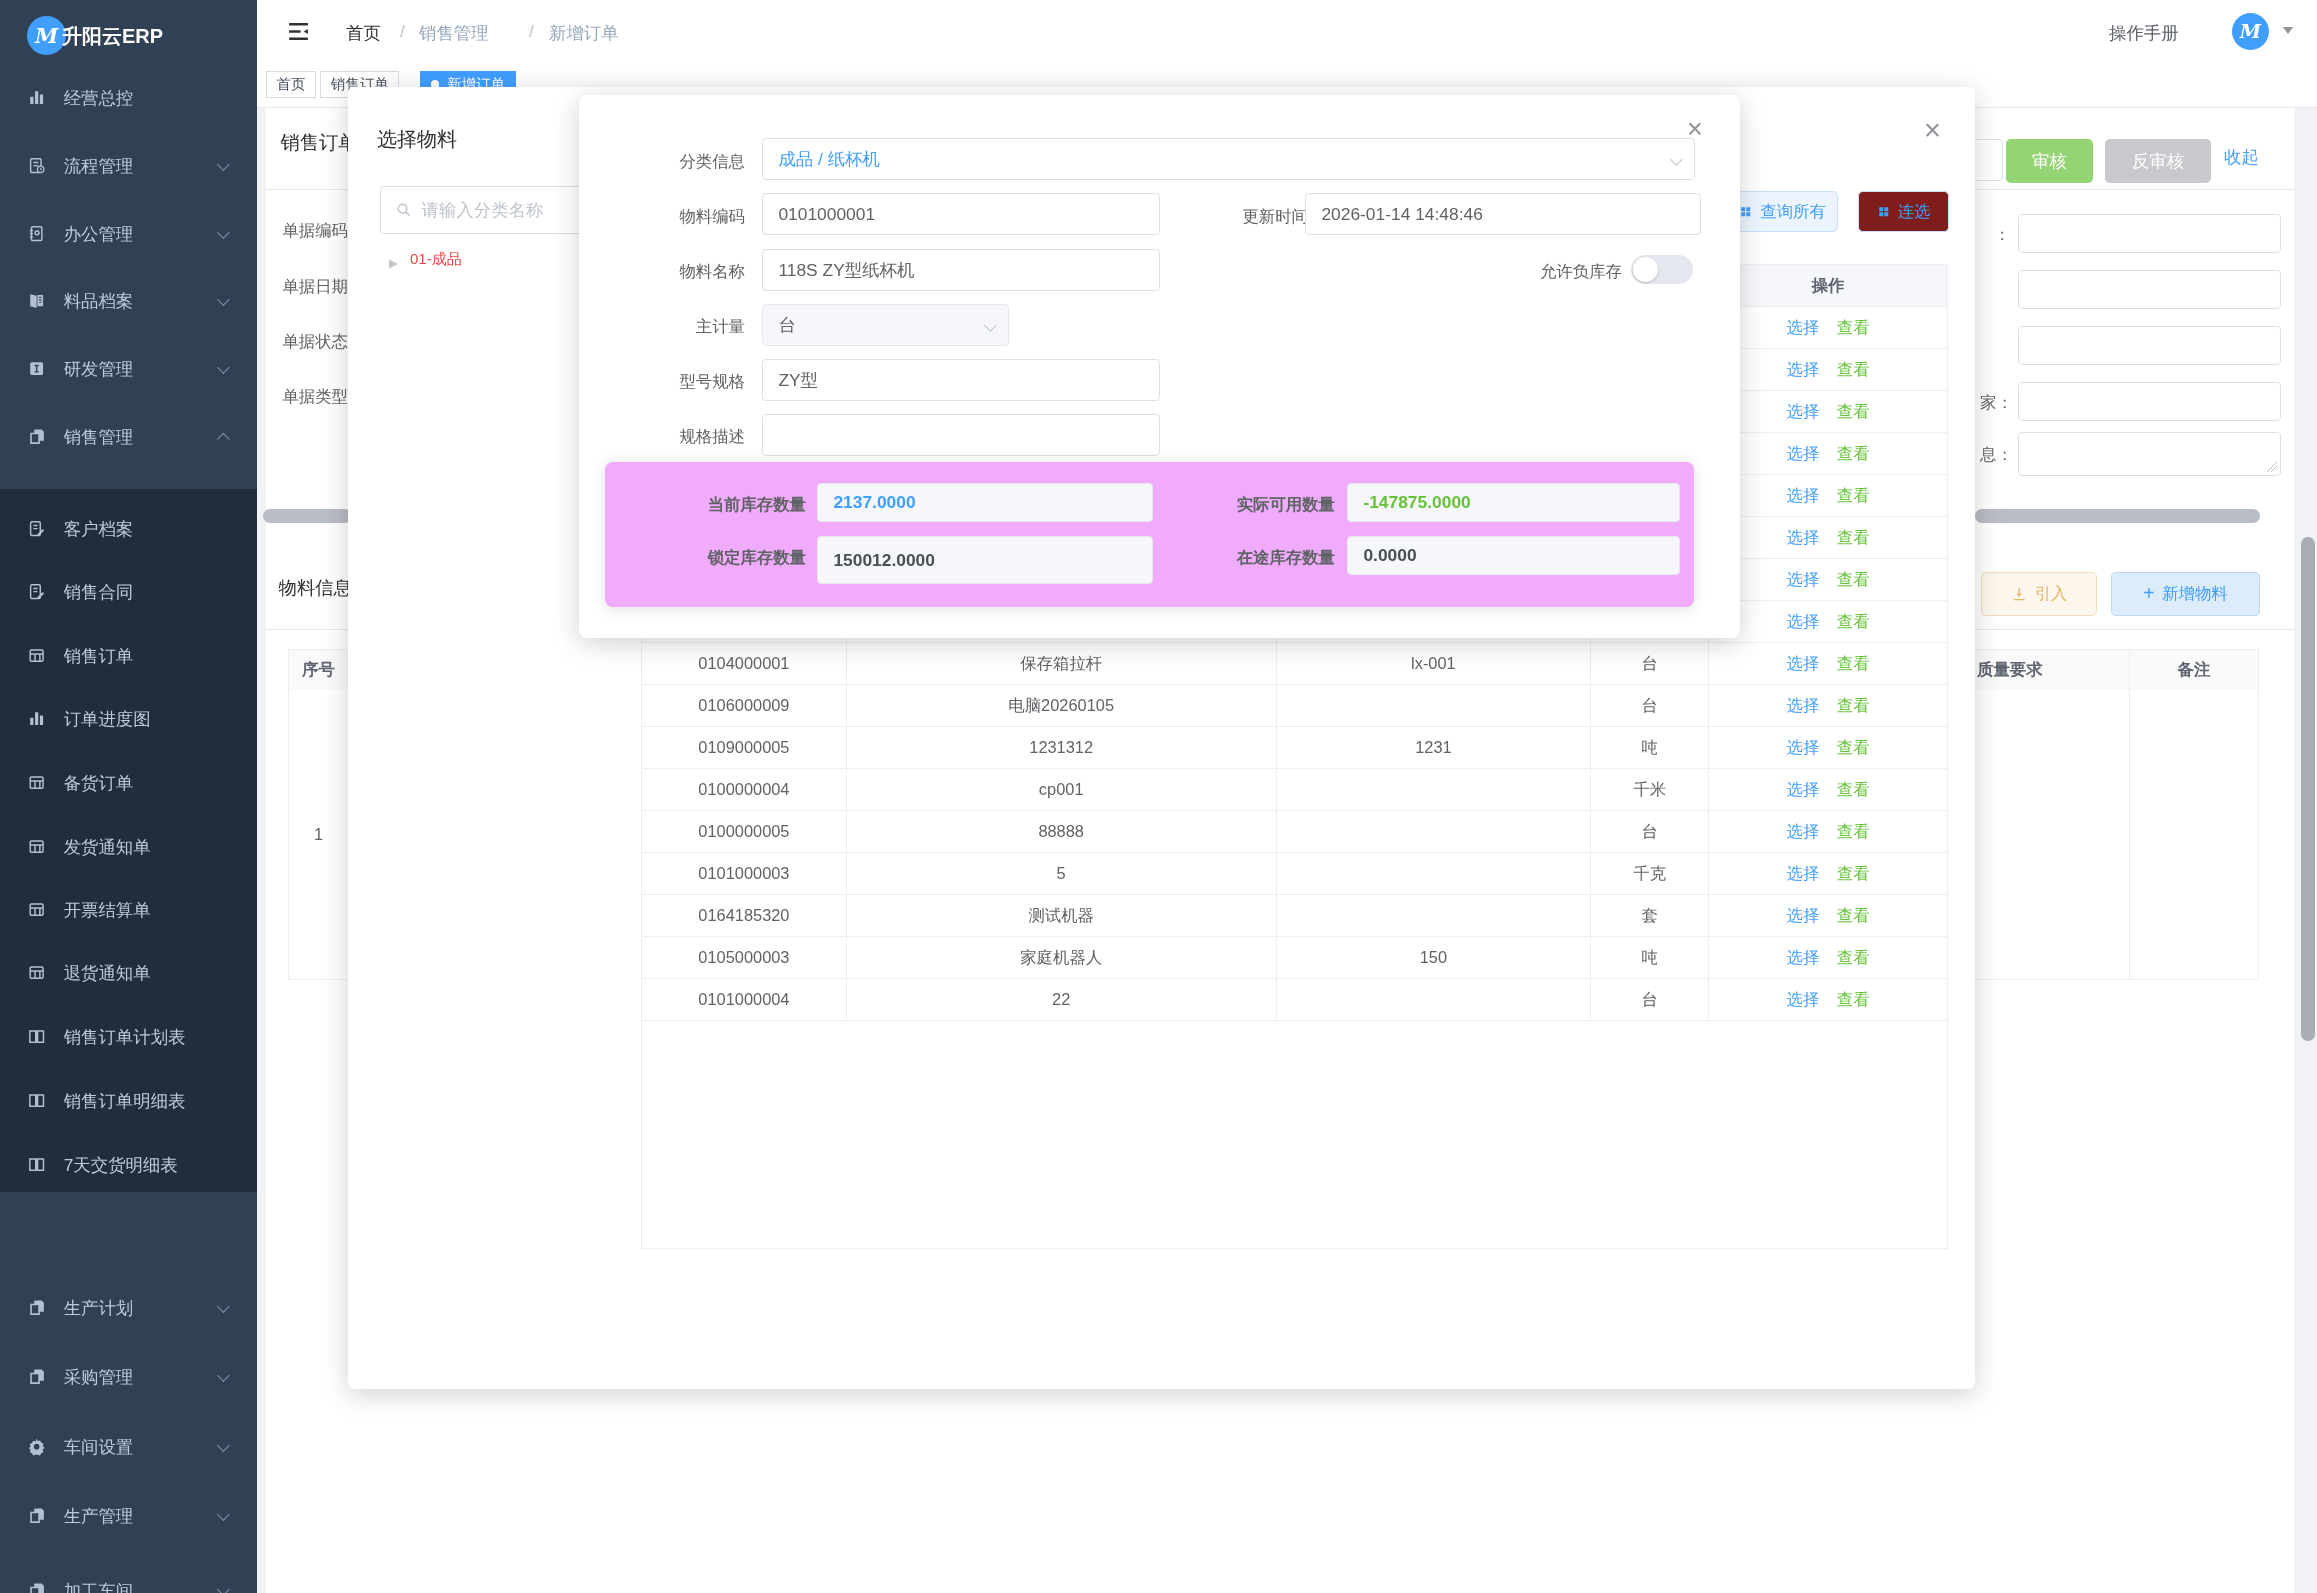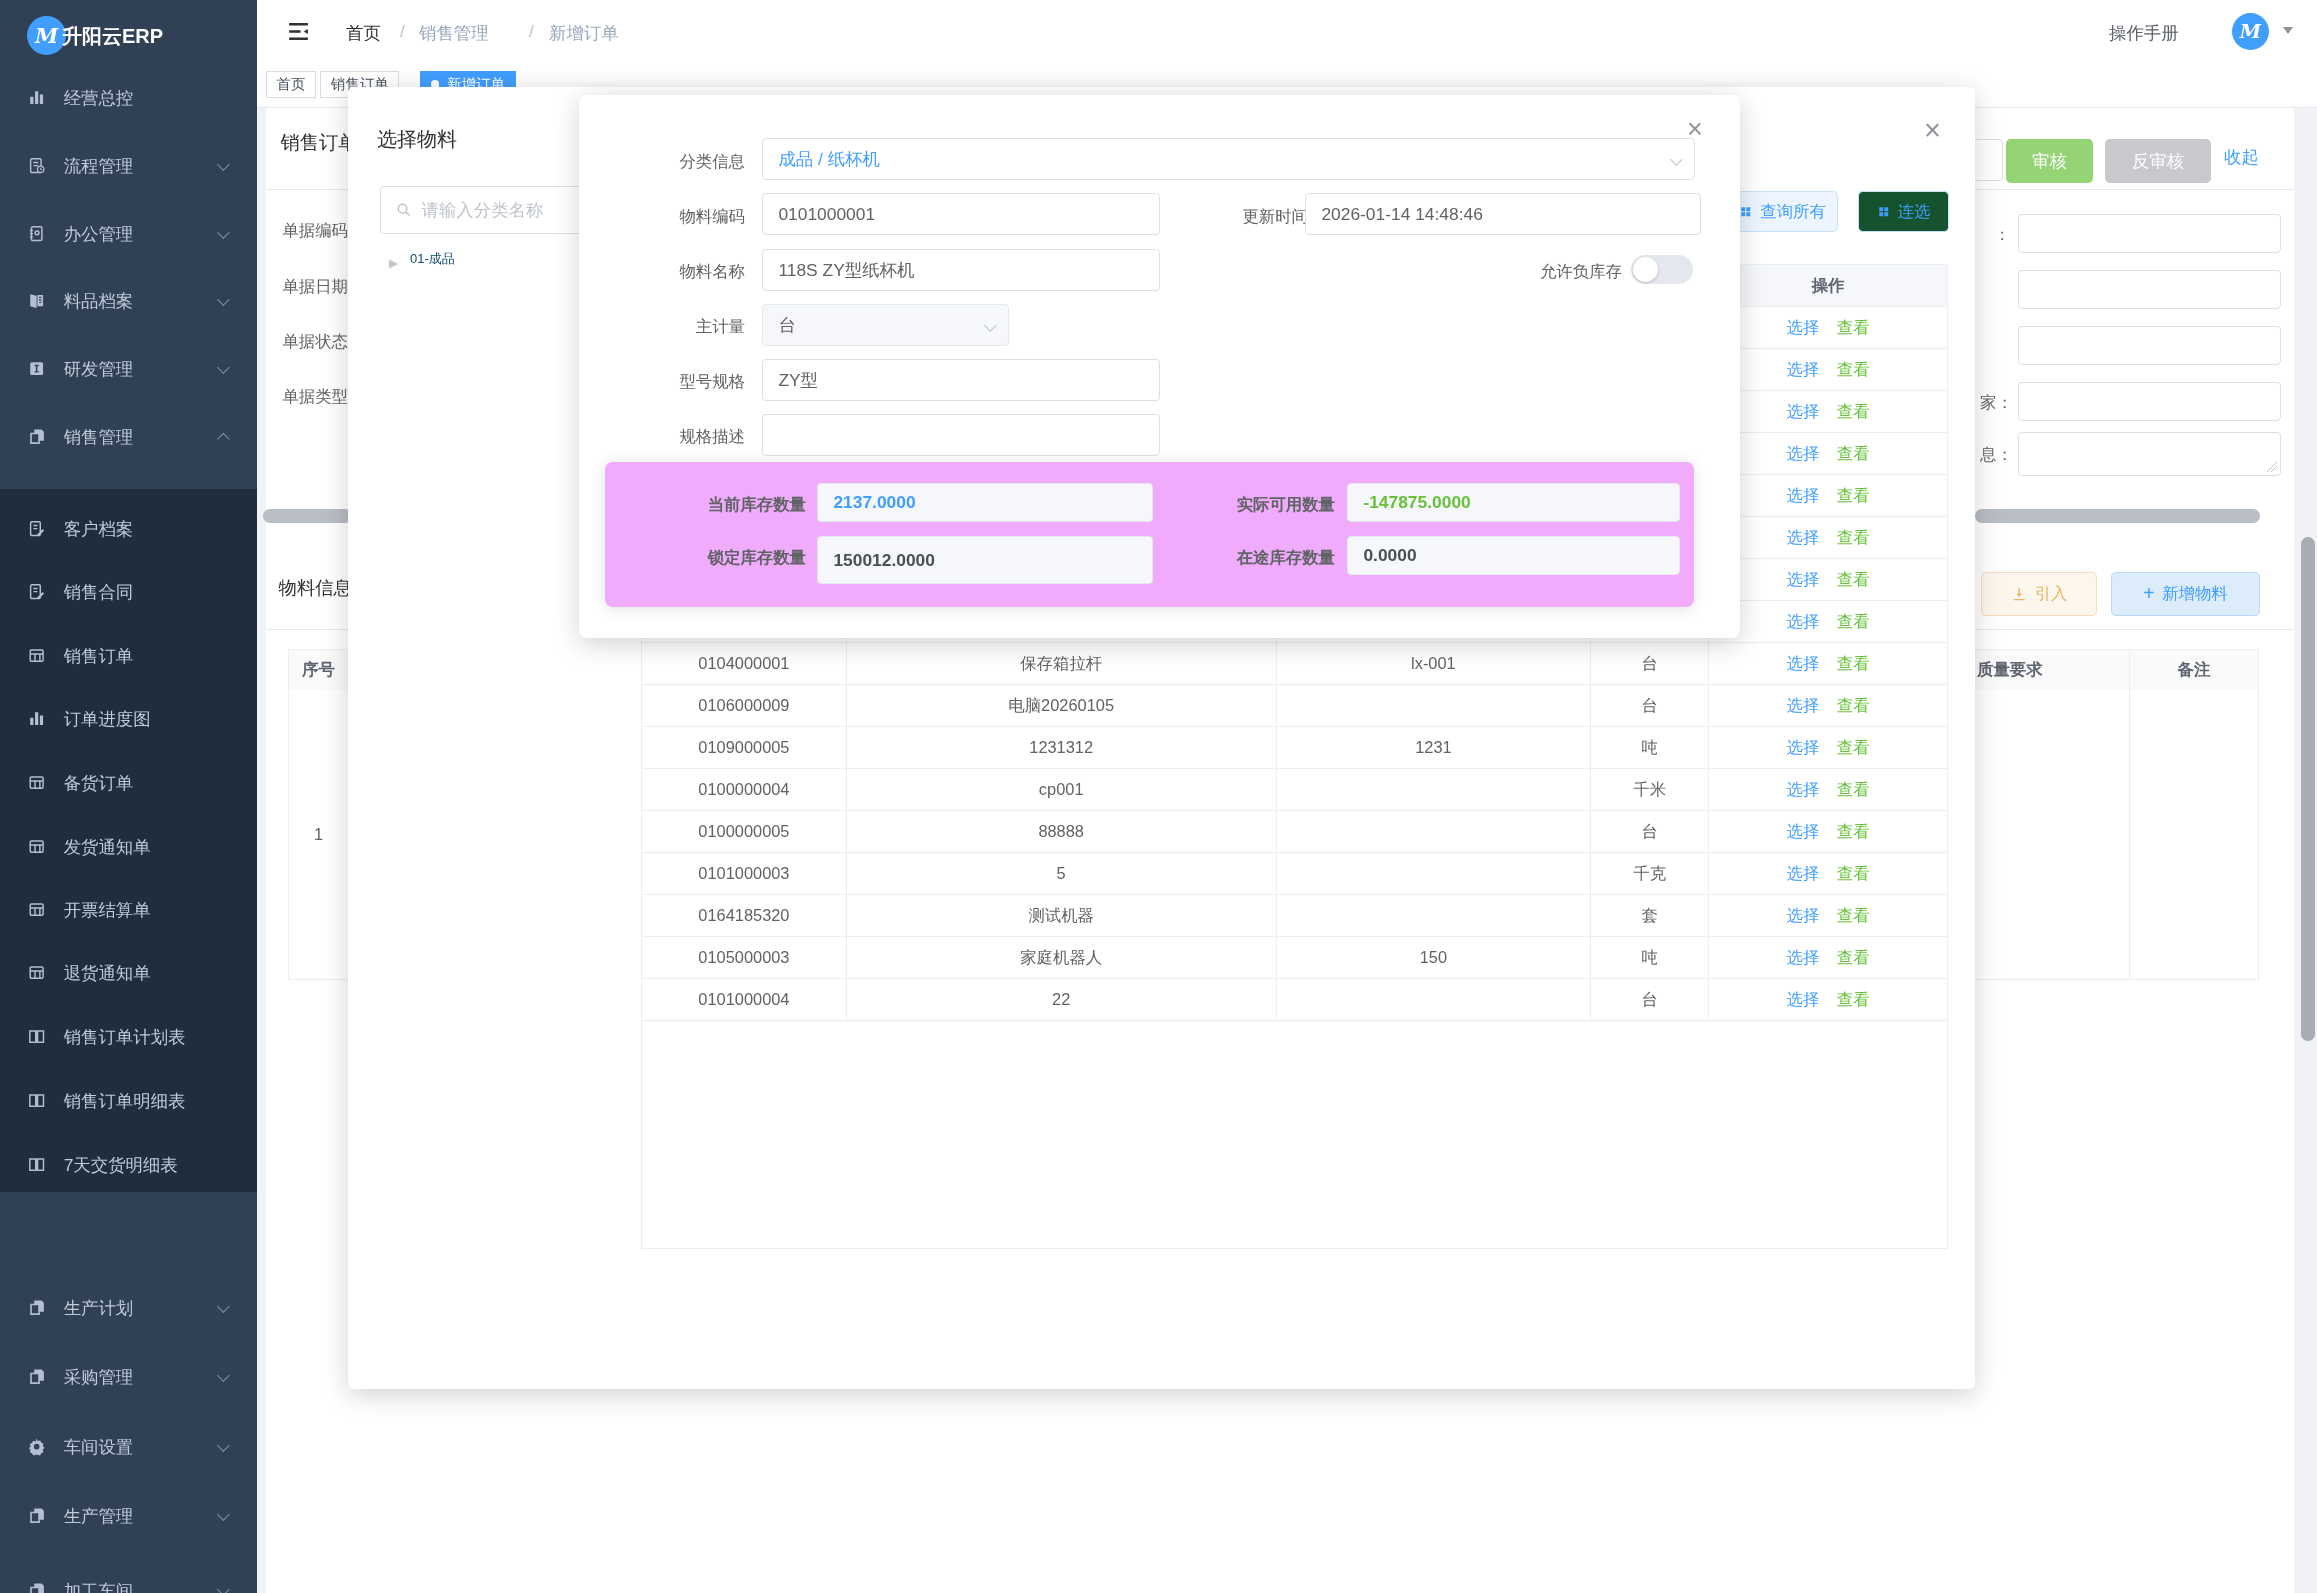--- a/index.html
+++ b/index.html
@@ -248,29 +248,29 @@
   <div class="abs" style="left:29px;top:39px;font-size:20px;color:#303133">选择物料</div>
   <div class="mclose" style="left:1576px;top:29px">×</div>
 
   <div class="abs" style="left:32px;top:99px;width:541px;height:48px;border:1px solid #dcdfe6;border-radius:3.9px;display:flex;align-items:center;padding:0 13.5px">
     <svg style="width:17.4px;height:17.4px;color:#c0c4cc;flex:none" viewBox="0 0 24 24">
         <use href="#i-search"></use>
       </svg>
     <span style="margin-left:9.7px;font-size:17.4px;color:#bfc4cc">请输入分类名称</span>
   </div>
   <span class="tree-caret" style="left:41px;top:169px">▶</span>
-  <span class="abs" style="left:62px;top:163px;font-size:13px;color:#0c4a6e">01-成品</span>
+  <span class="abs" style="left:62px;top:163px;font-size:15px;color:#ef4444">01-成品</span>
 
   <div class="ghostbtn" style="left:1379px;top:104px;width:111px;height:41px;background:#ecf5ff;border:1px solid #c7e1fd;color:#409eff">
     <svg style="width:13.5px;height:13.5px;margin-right:7.7px" viewBox="0 0 24 24">
         <use href="#i-grid"></use>
       </svg>
     <span>查询所有</span>
   </div>
-  <div class="ghostbtn" style="left:1510px;top:104px;width:91px;height:41px;background:#14532d;border:1px solid #c7e1fd;color:#409eff">
+  <div class="ghostbtn" style="left:1510px;top:104px;width:91px;height:41px;background:#7f1d1d;border:1px solid #c7e1fd;color:#409eff">
     <svg style="width:13.5px;height:13.5px;margin-right:7.7px" viewBox="0 0 24 24">
         <use href="#i-grid"></use>
       </svg>
     <span>连选</span>
   </div>
 
   <div class="mtable" style="left:293px;top:177px;width:1307px;height:985px">
     <div class="mrow head">
       <div class="mcell c1"></div>
         <div class="mcell c2"></div>

